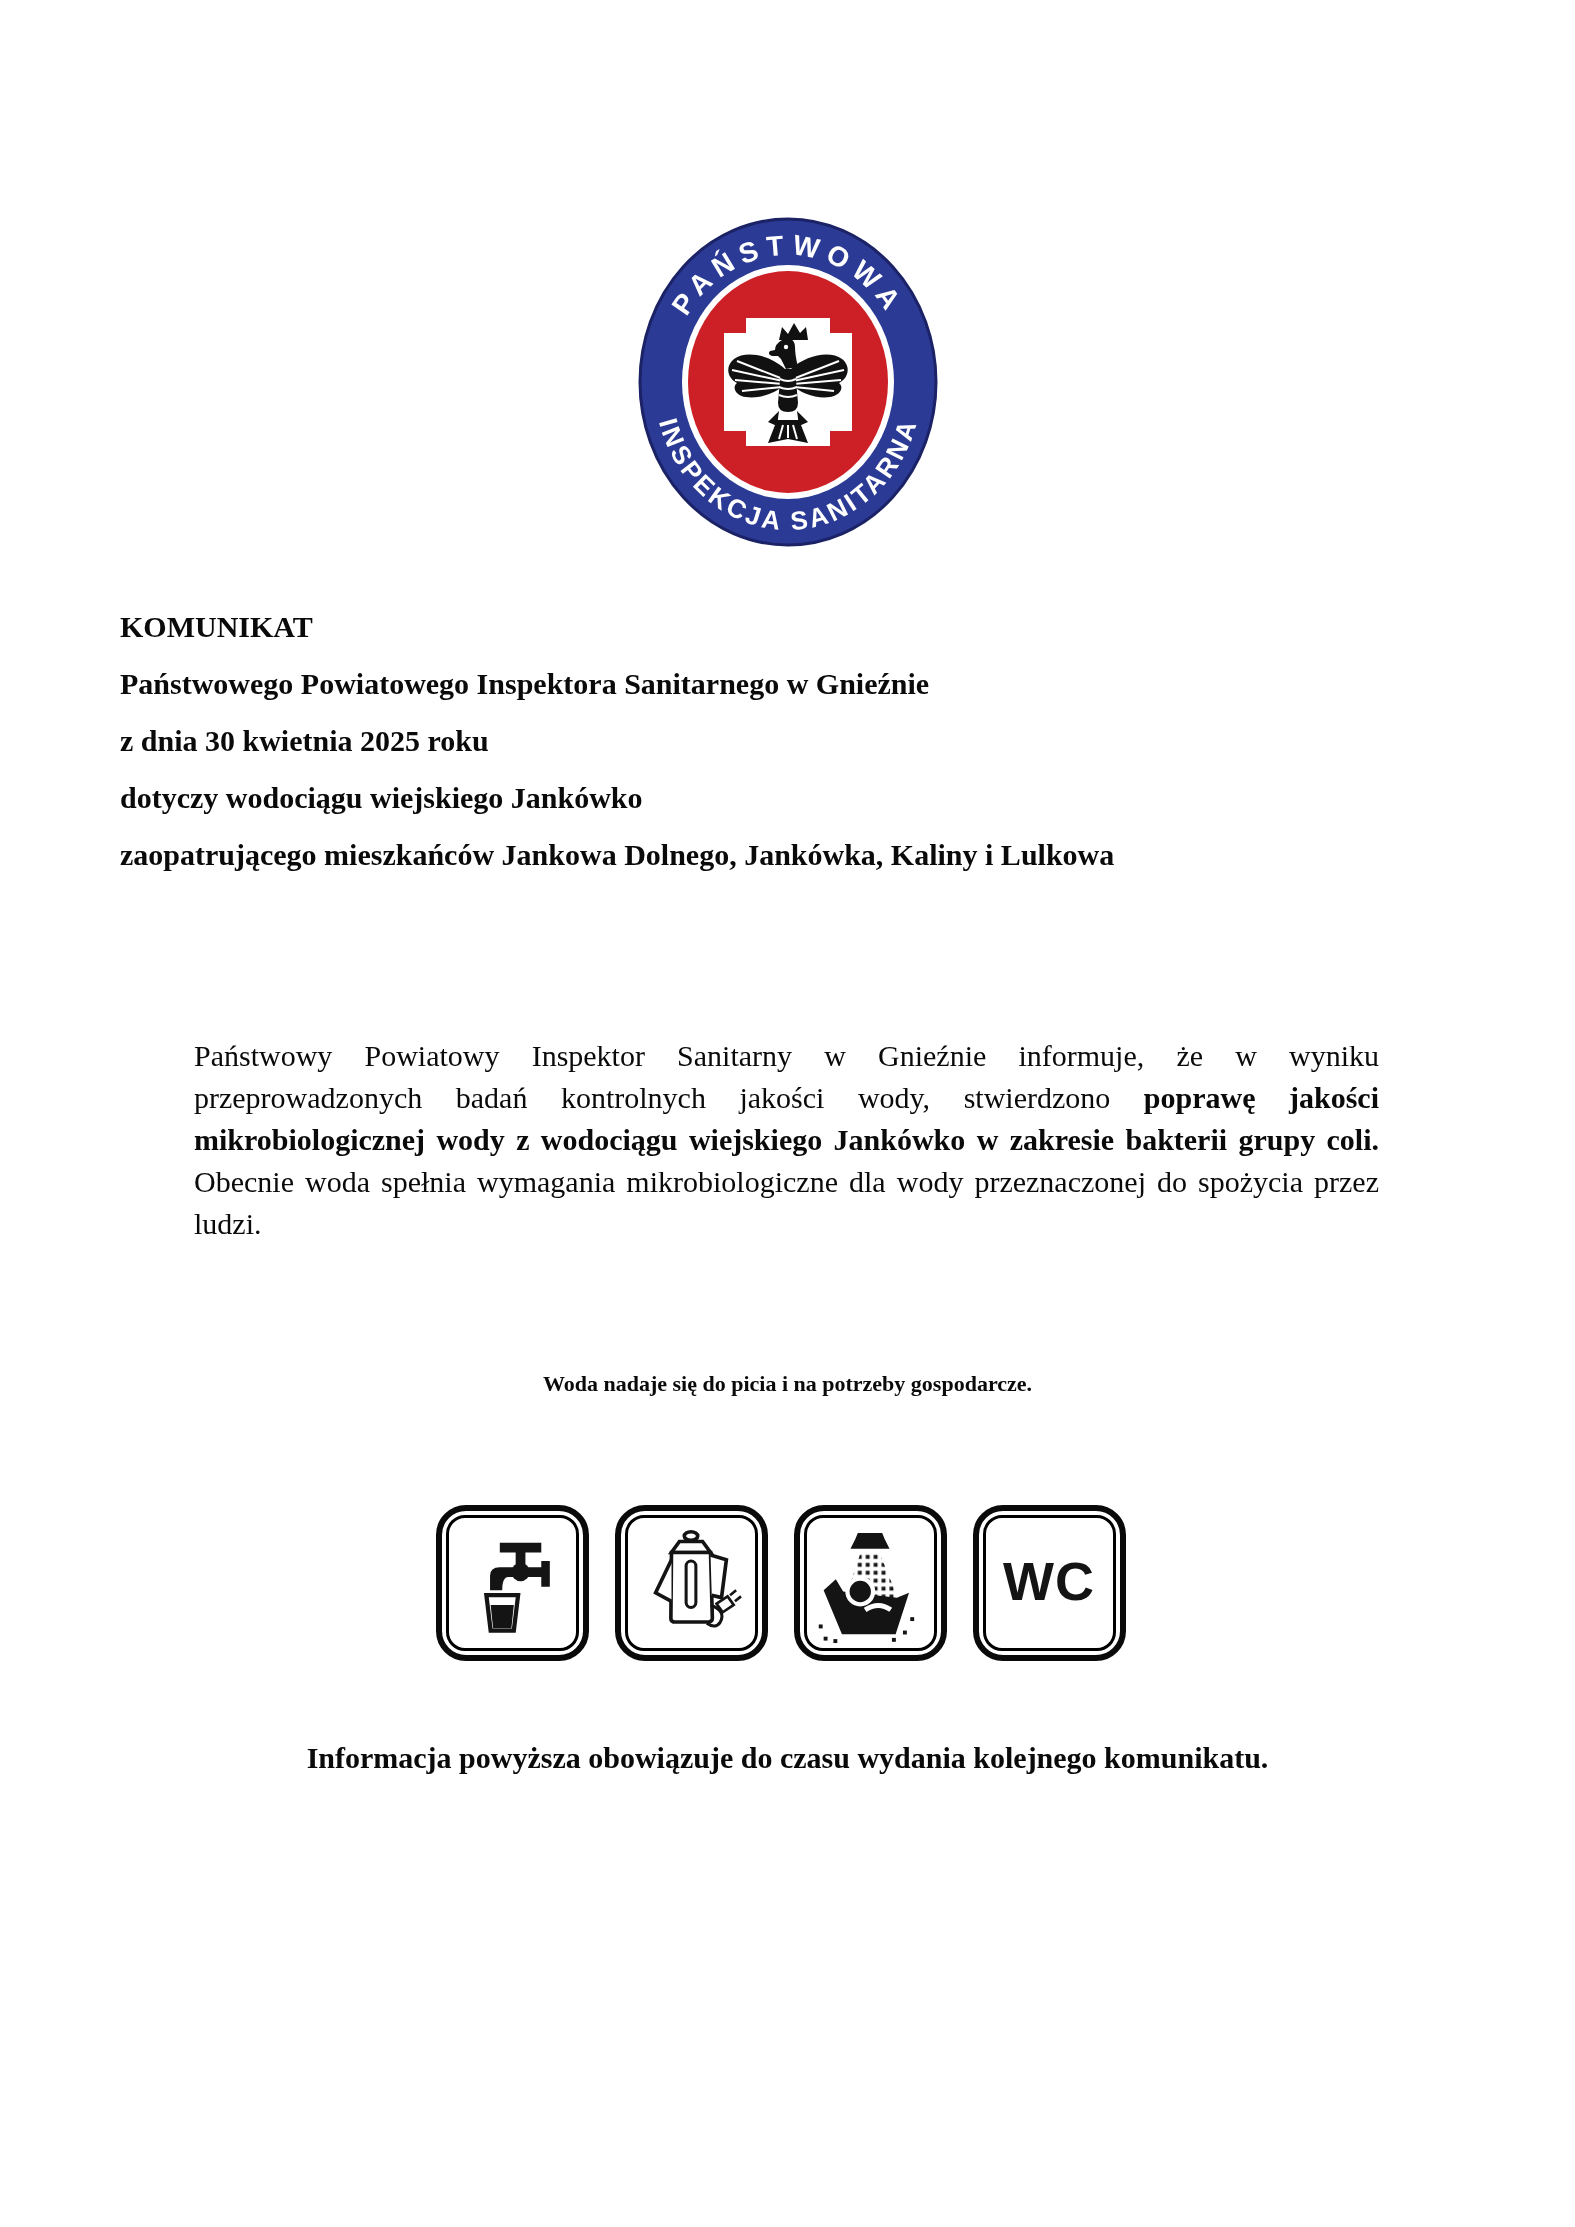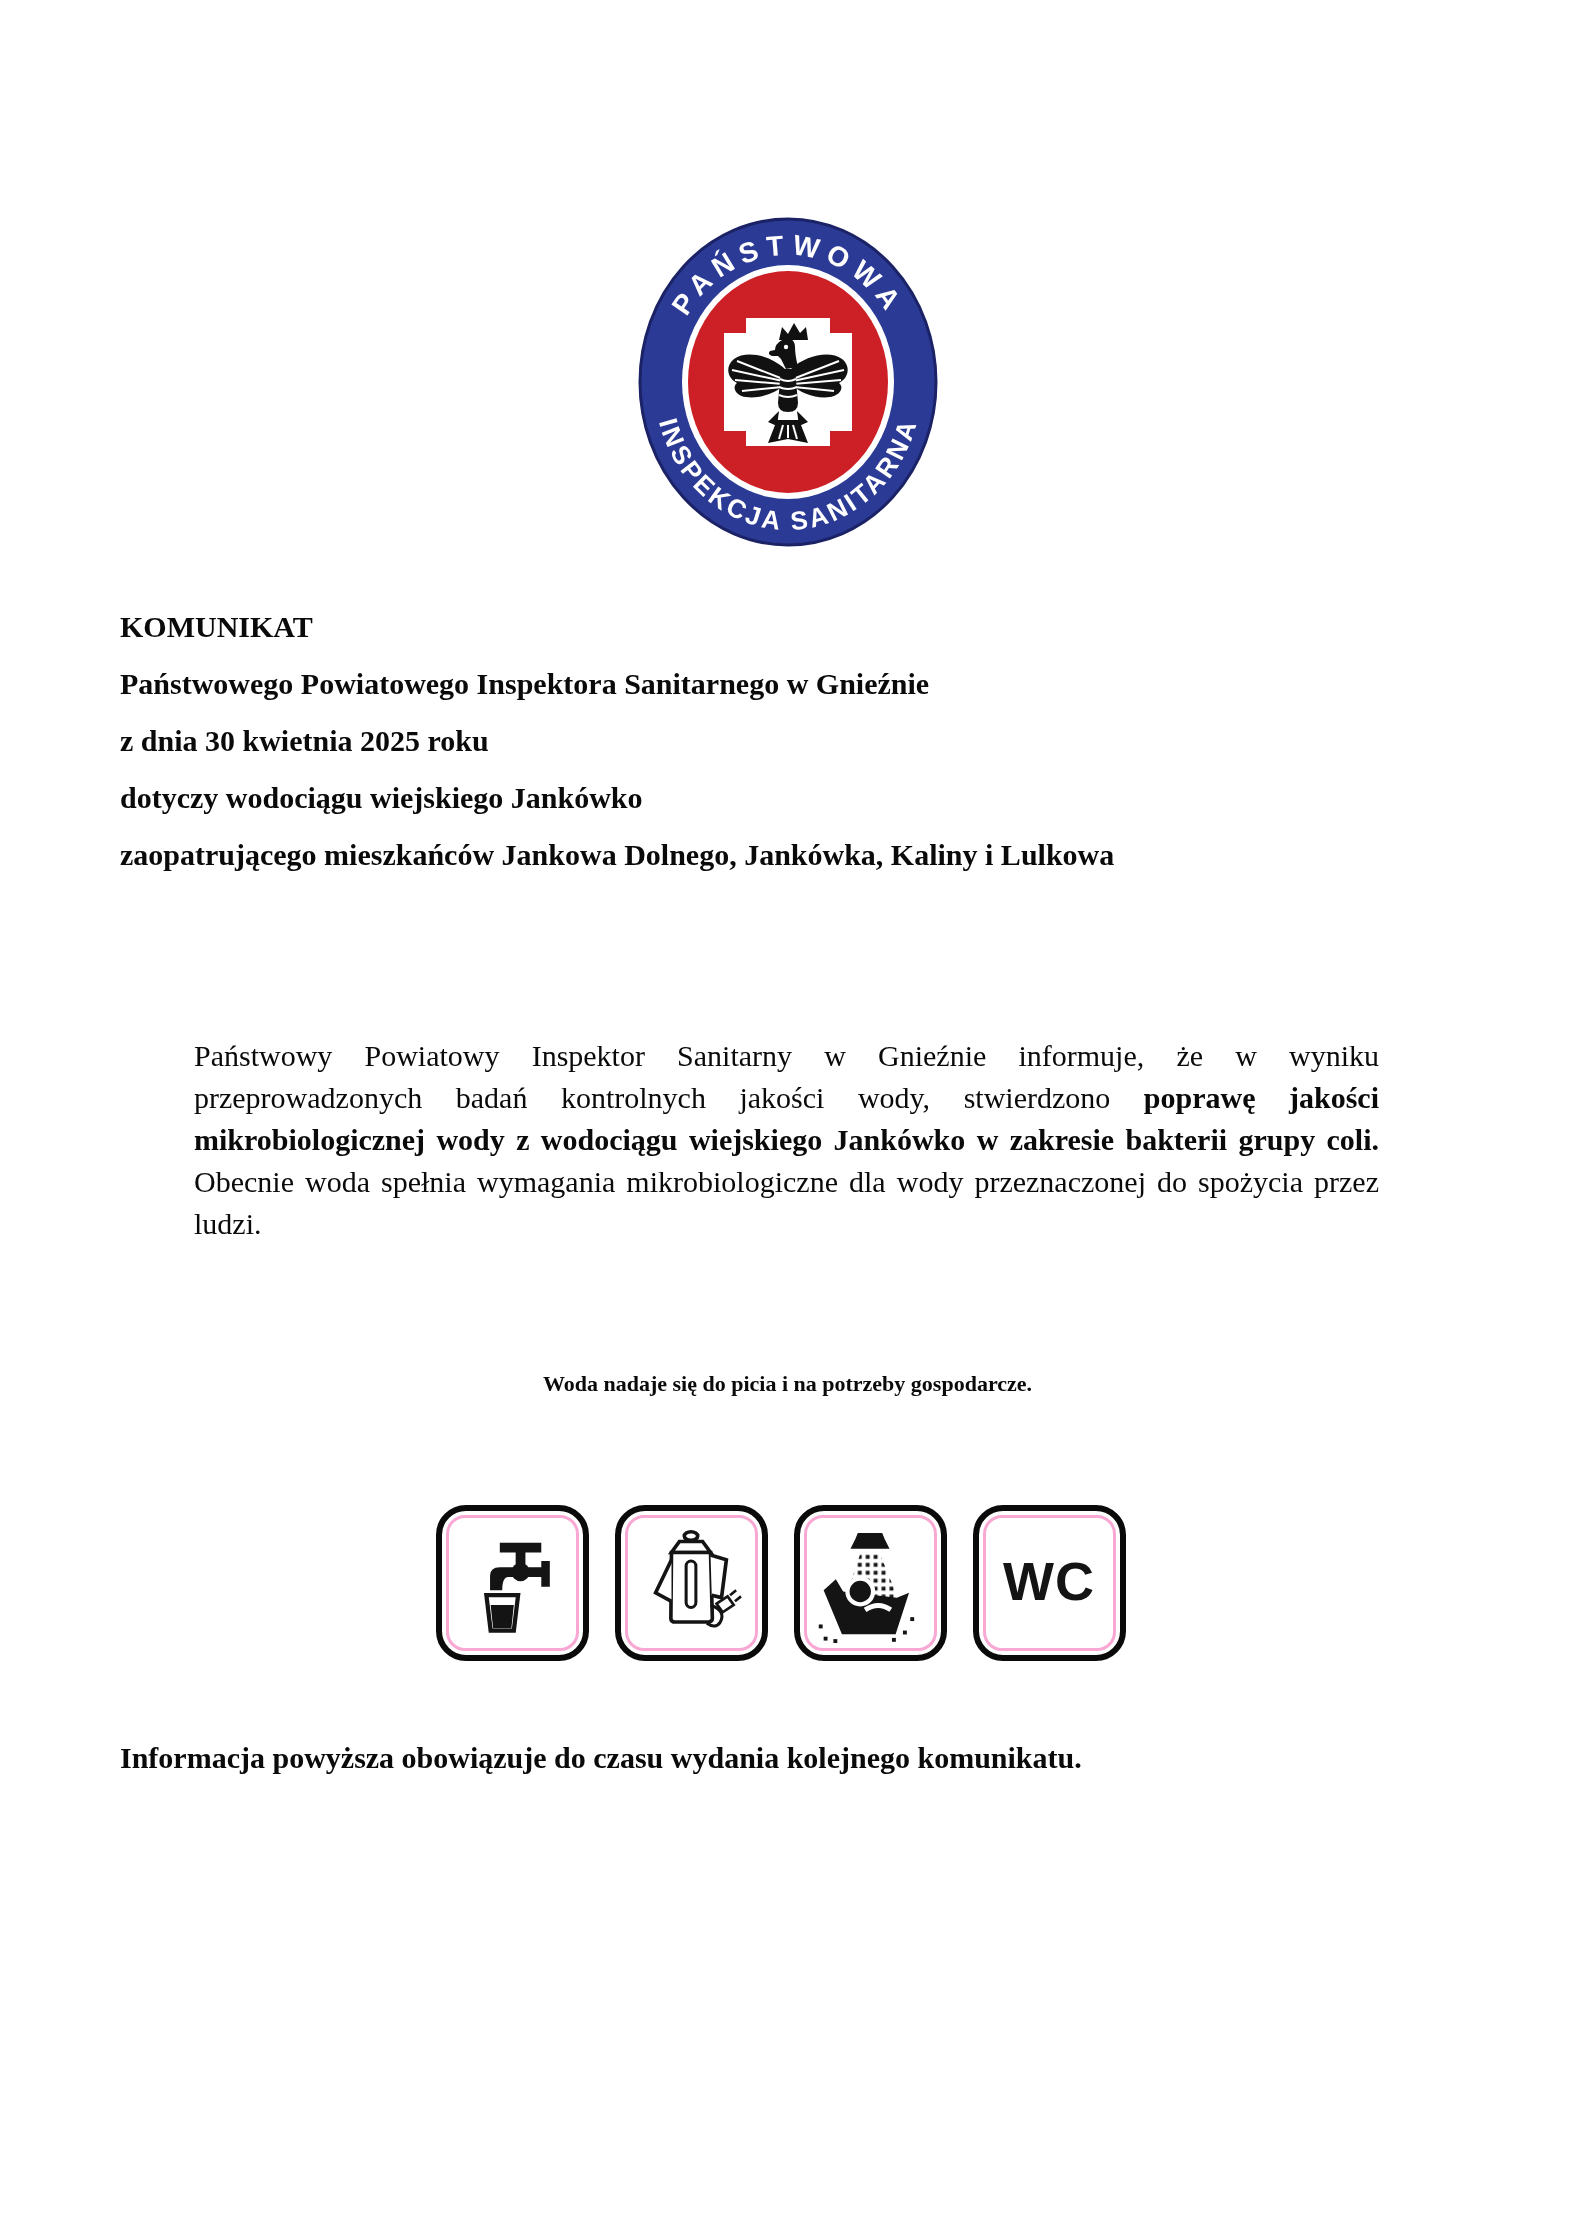--- a/index.html
+++ b/index.html
@@ -42,36 +42,36 @@
     box-sizing:border-box;
     width:153px; height:156px;
     border:6px solid #0a0a0a;
     border-radius:30px;
     padding:4px;
     background:#ffffff;
   }
   .icon-inner {
     box-sizing:border-box;
     width:100%; height:100%;
-    border:3px solid #f9a8d4;
+    border:3px solid #000000;
     border-radius:19px;
     display:flex; align-items:center; justify-content:center;
     overflow:hidden;
   }
   .wc-label {
     font-family:"Liberation Sans", sans-serif;
     font-weight:bold;
     font-size:54px;
     letter-spacing:1px;
     color:#141414;
     transform:translateY(-2px);
   }
   .footer-line {
     position:absolute; top:1741px; left:120px; right:120px;
-    font-size:30px; font-weight:bold;
+    text-align:center; font-size:30px; font-weight:bold;
   }
 </style>
 </head>
 <body>
 
 <div class="page">
 
   <div class="logo-wrap">
     <svg viewBox="0 0 300 330" width="300" height="332">
       <defs>

